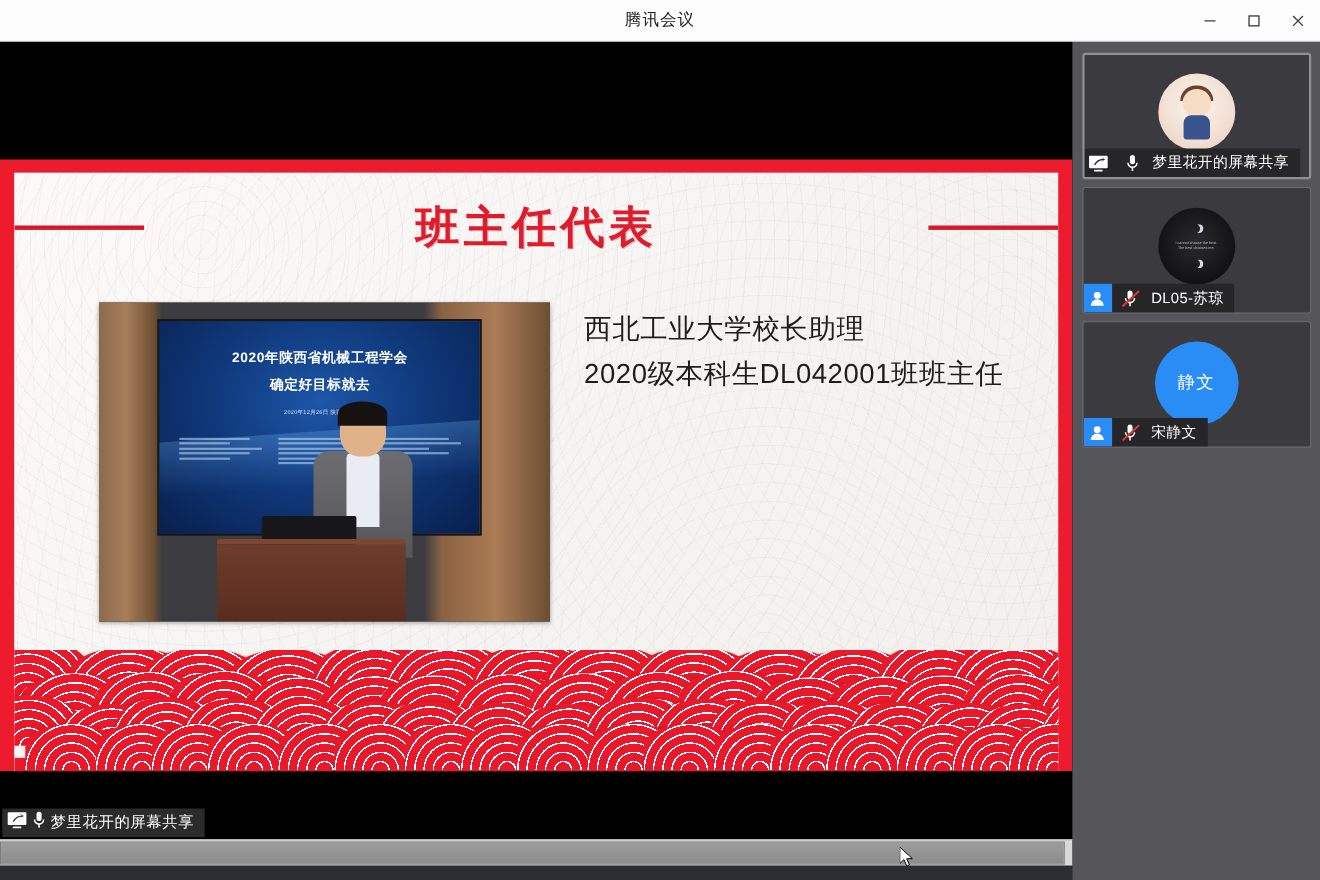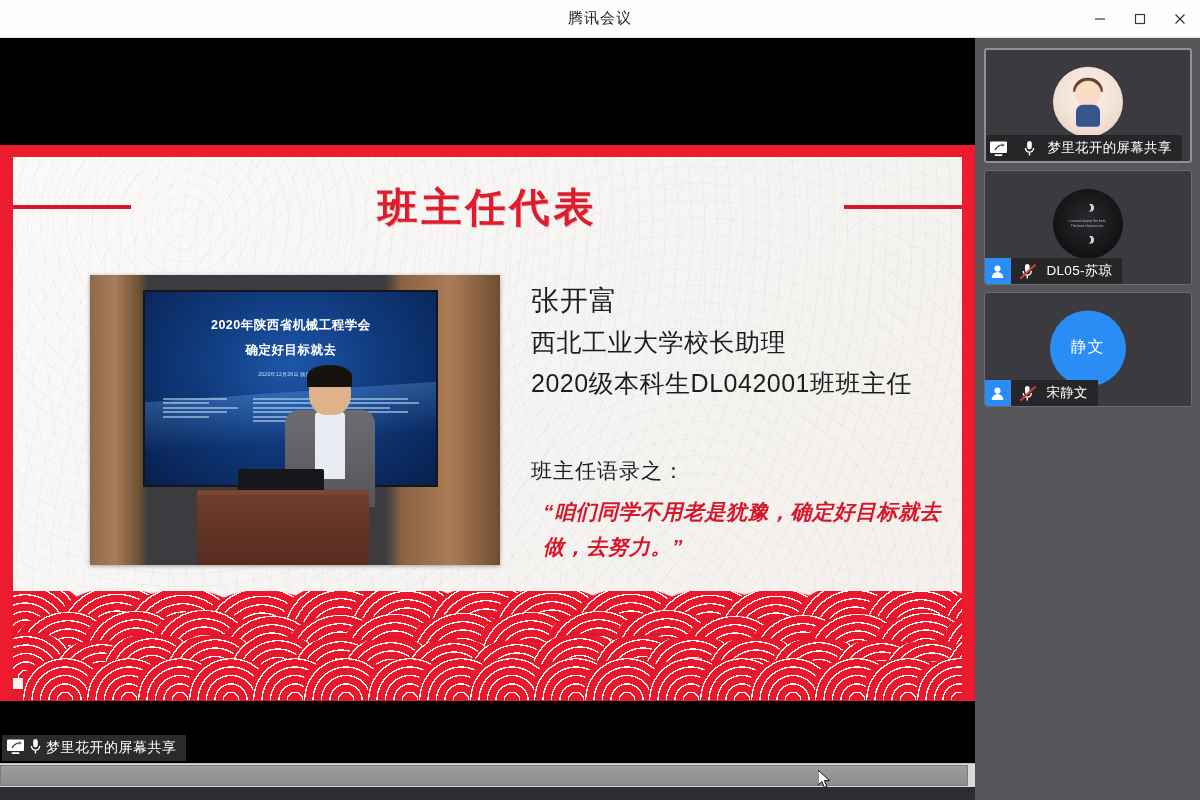--- a/index.html
+++ b/index.html
@@ -287,30 +287,24 @@
               <div class="ph-body"></div>
               <div class="ph-shirt"></div>
               <div class="ph-head"></div>
               <div class="ph-hair"></div>
             </div>
             <div class="ph-laptop"></div>
             <div class="ph-pod"></div>
           </div>
 
           <div class="txt">
-            <div class="nm">张开富</div>
             <div class="ln">西北工业大学校长助理</div>
             <div class="ln">2020级本科生DL042001班班主任</div>
           </div>
 
-          <div class="quote-wrap">
-            <div class="q-lab">班主任语录之：</div>
-            <div class="q-txt">“咱们同学不用老是犹豫，确定好目标就去</div>
-            <div class="q-txt">做，去努力。”</div>
-          </div>
 
           <div class="clouds">
             <div class="base"></div>
           <div class="cloud" style="width: 112px; height: 56px; left: -44px; top: -11px;"></div>
               <div class="cloud" style="width: 112px; height: 56px; left: 48px; top: -3px;"></div>
               <div class="cloud" style="width: 112px; height: 56px; left: 114px; top: -2px;"></div>
               <div class="cloud" style="width: 112px; height: 56px; left: 193px; top: -1px;"></div>
               <div class="cloud" style="width: 112px; height: 56px; left: 272px; top: -7px;"></div>
               <div class="cloud" style="width: 112px; height: 56px; left: 338px; top: -6px;"></div>
               <div class="cloud" style="width: 112px; height: 56px; left: 417px; top: -5px;"></div>

